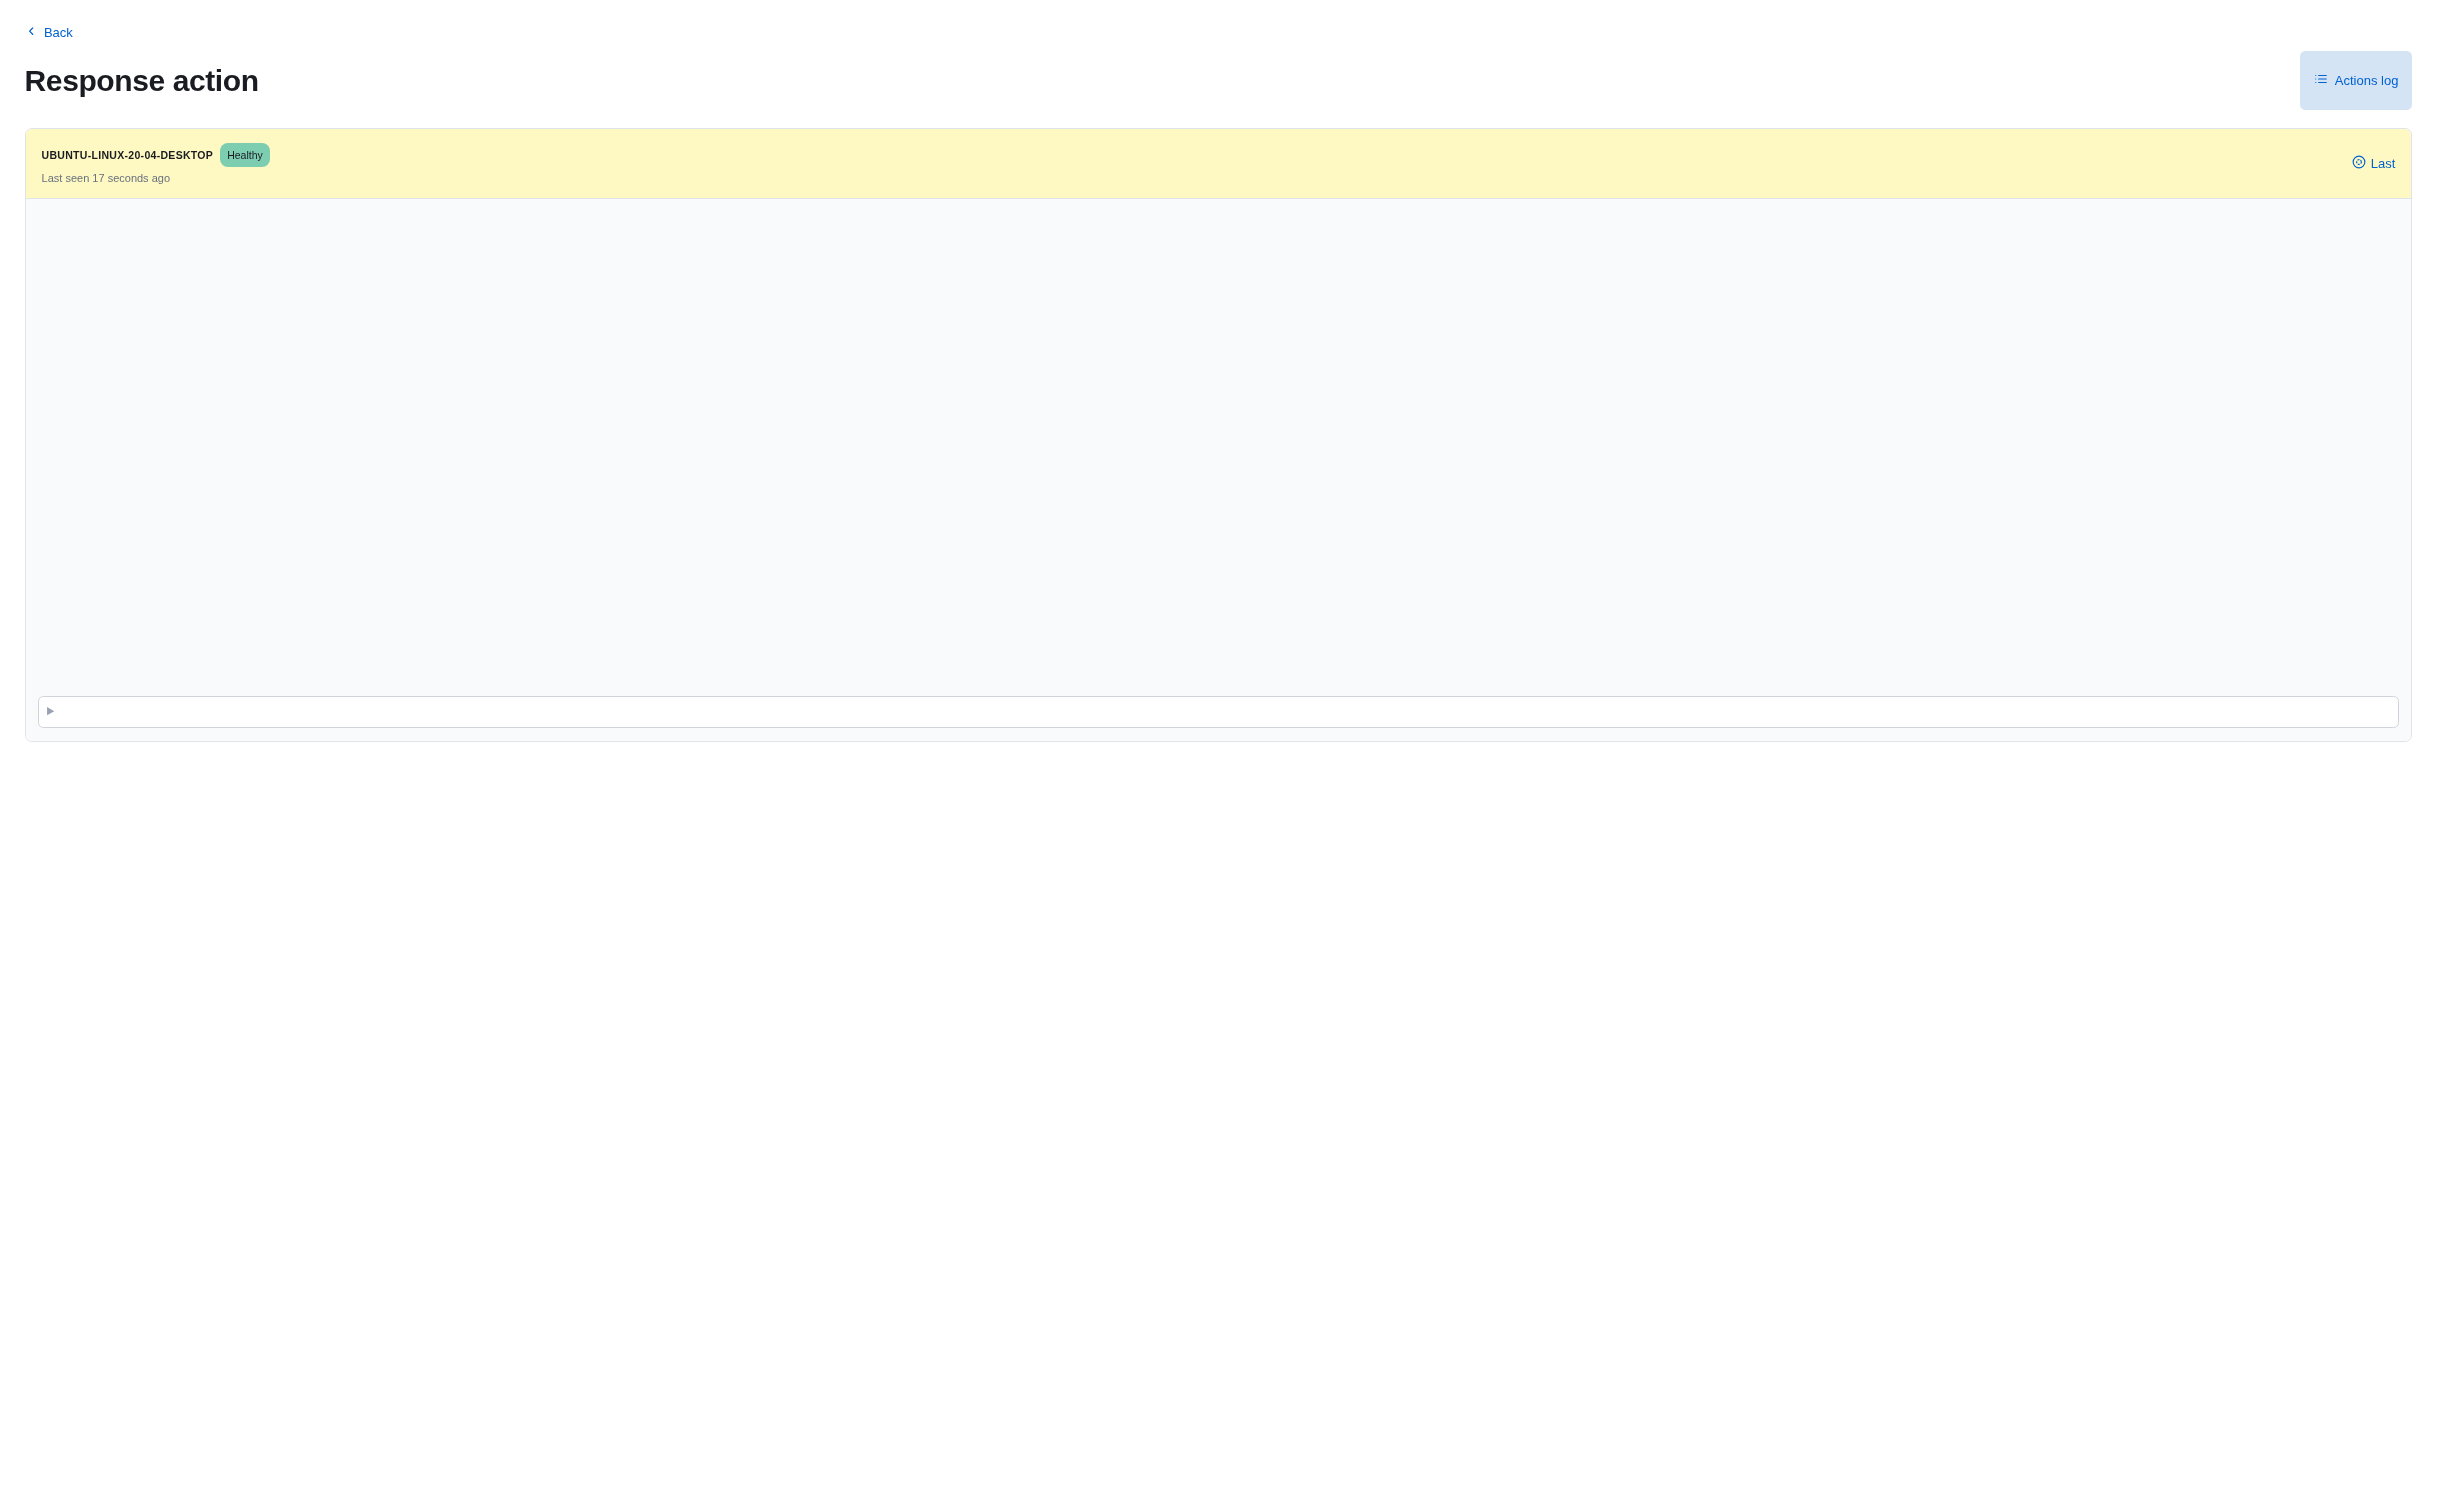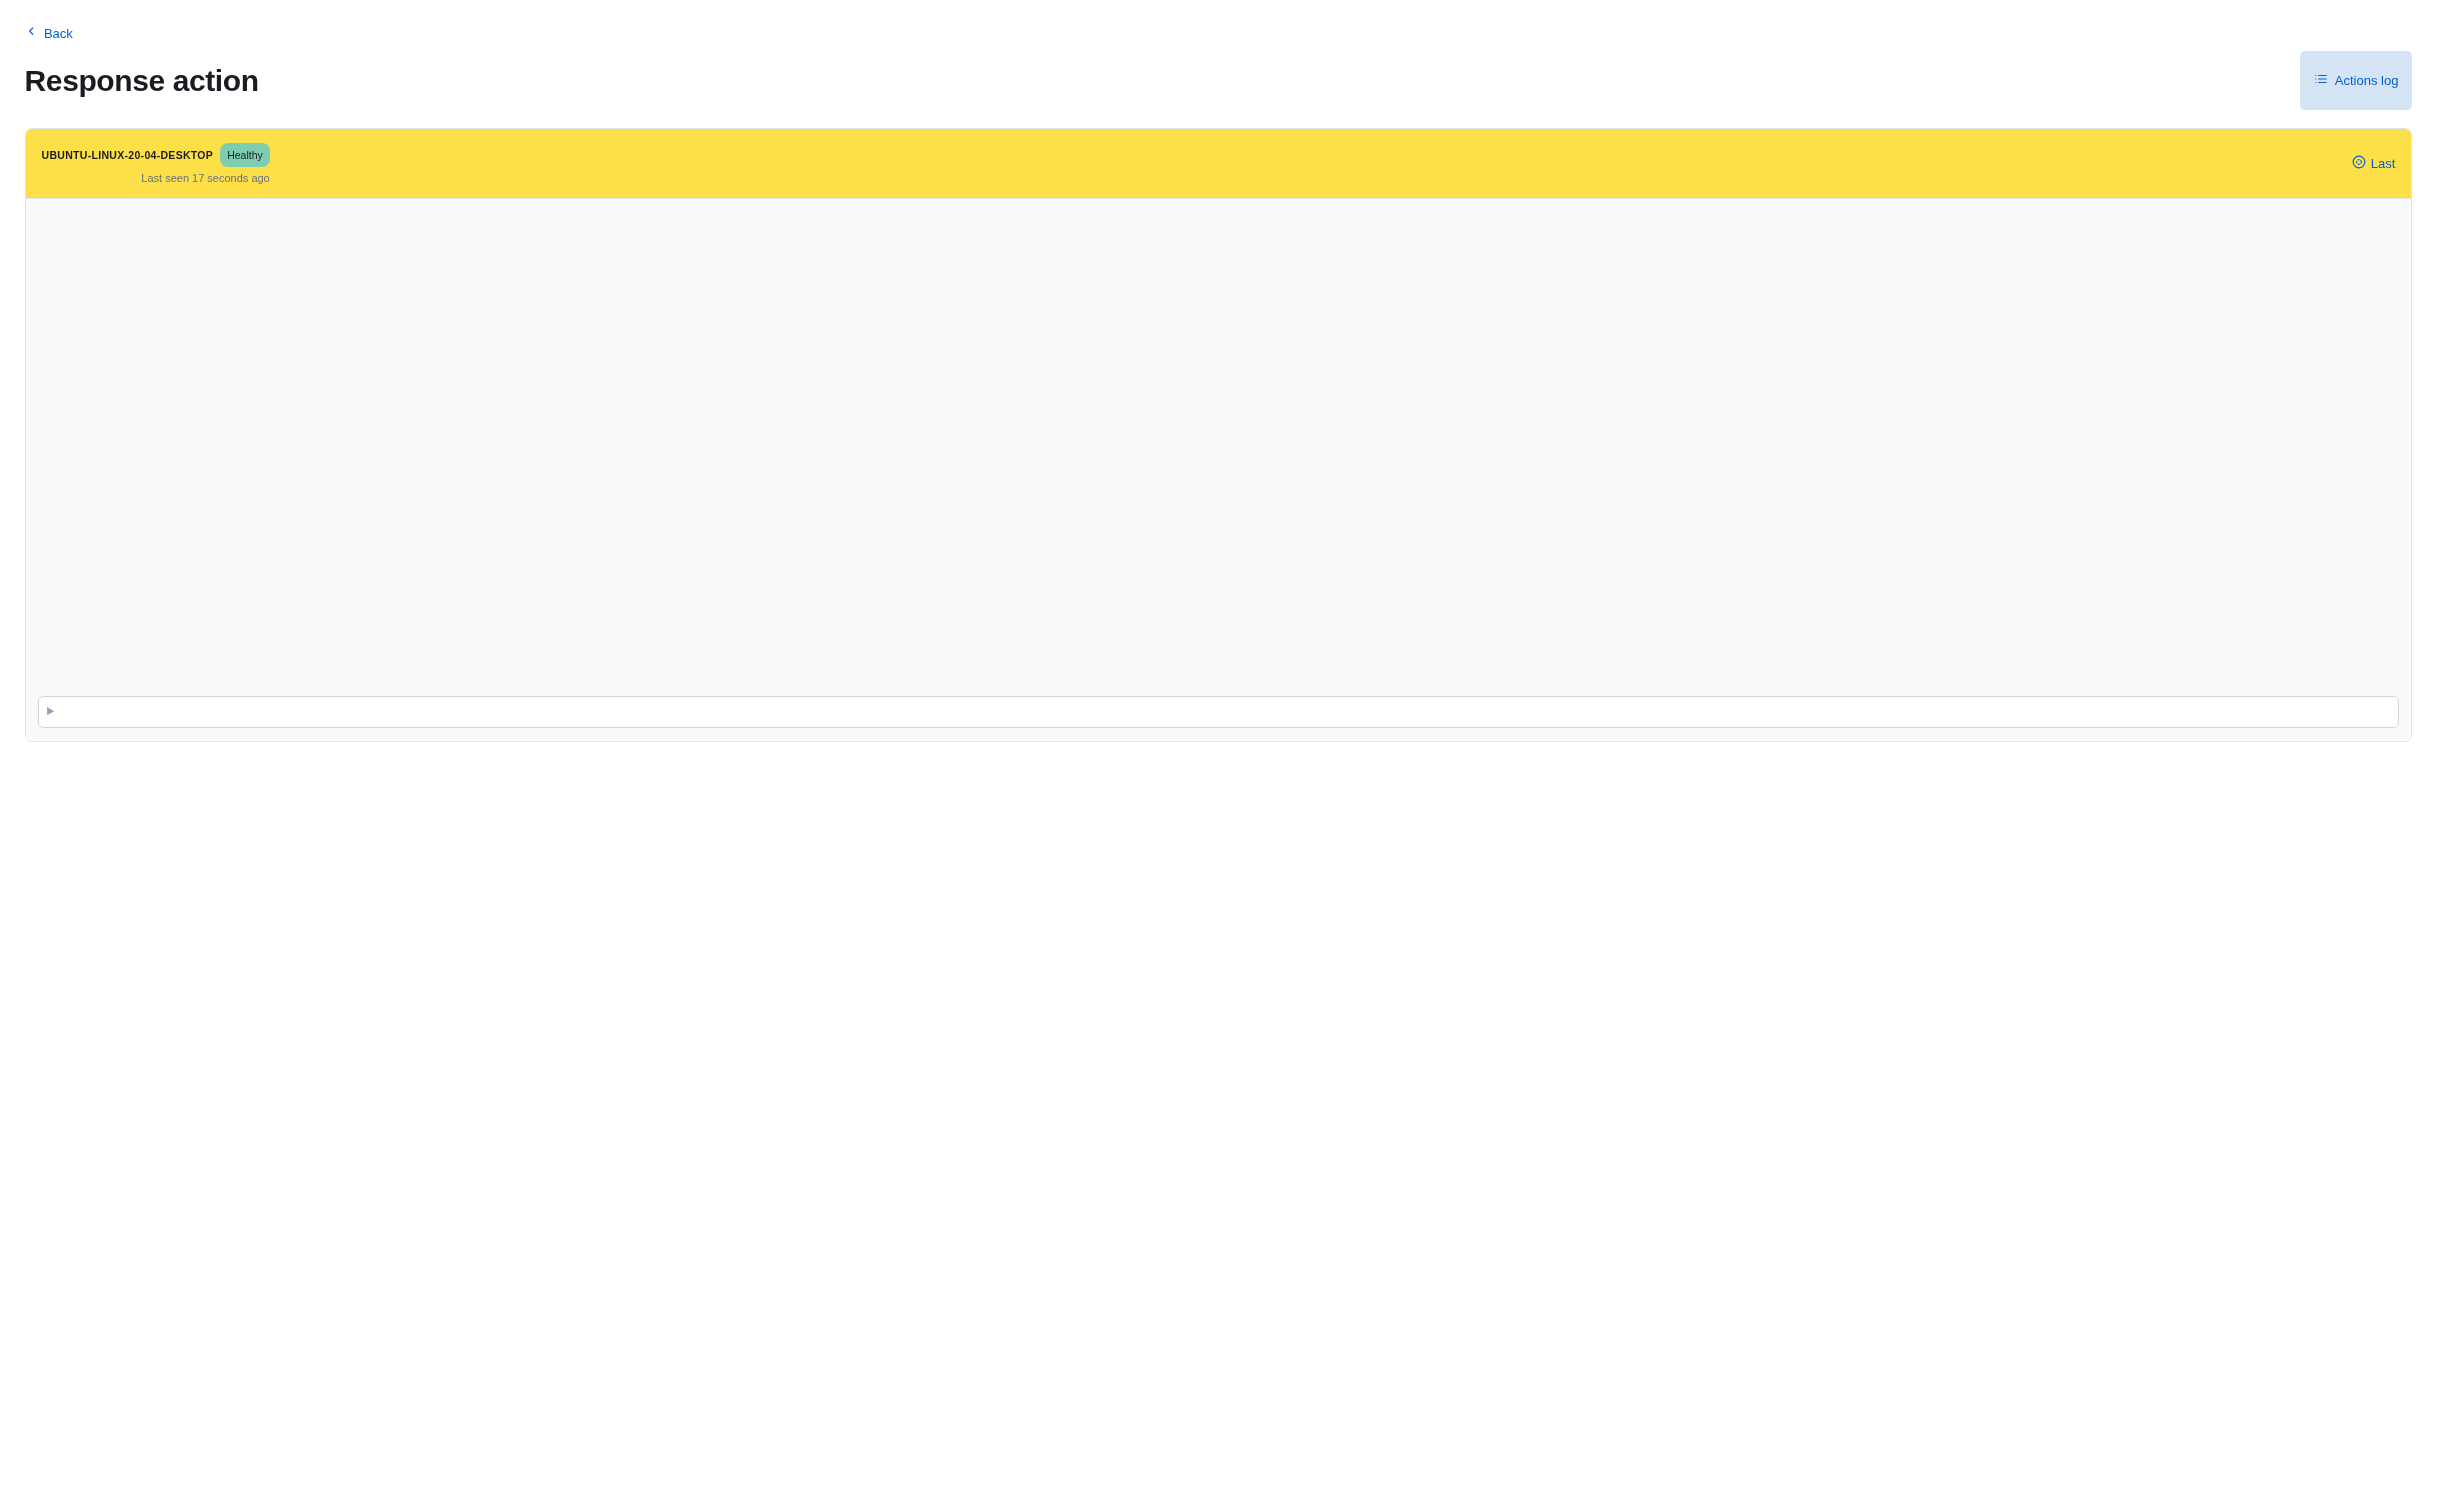--- a/index.html
+++ b/index.html
@@ -4,21 +4,21 @@
 <style>
 * { box-sizing: border-box; margin: 0; padding: 0; }
 body {
   font-family: -apple-system, BlinkMacSystemFont, "Segoe UI", Helvetica, Arial, sans-serif;
   background: #fff;
   padding: 24.6px;
   color: #1a1c21;
 }
 .back-link {
   display: inline-flex;
-  align-items: flex-end;
+  align-items: center;
   gap: 7px;
   color: #0061d1;
   font-size: 13px;
   font-weight: 500;
   cursor: pointer;
   text-decoration: none;
   margin-bottom: 10.5px;
 }
 .back-link svg { width: 12.3px; height: 12.3px; }
 .header-row {
@@ -49,27 +49,26 @@
 .actions-log-btn svg { width: 14px; height: 14px; }
 .console-panel {
   border: 0.9px solid #e0e3e8;
   border-radius: 7px;
   overflow: hidden;
   display: flex;
   flex-direction: column;
   height: 614px;
 }
 .panel-header {
-  background: #fde047;
+  background: #fef9c3;
   border-bottom: 0.9px solid #e0e3e8;
   padding: 14px 16px;
   display: flex;
   justify-content: space-between;
   align-items: center;
-  text-align: right;
 }
 .panel-header-left { display: flex; flex-direction: column; gap: 5.3px; }
 .host-row { display: flex; align-items: center; gap: 7px; }
 .host-name {
   font-size: 10.5px;
   font-weight: 700;
   letter-spacing: 0.3px;
   color: #1a1c21;
 }
 .status-badge {

